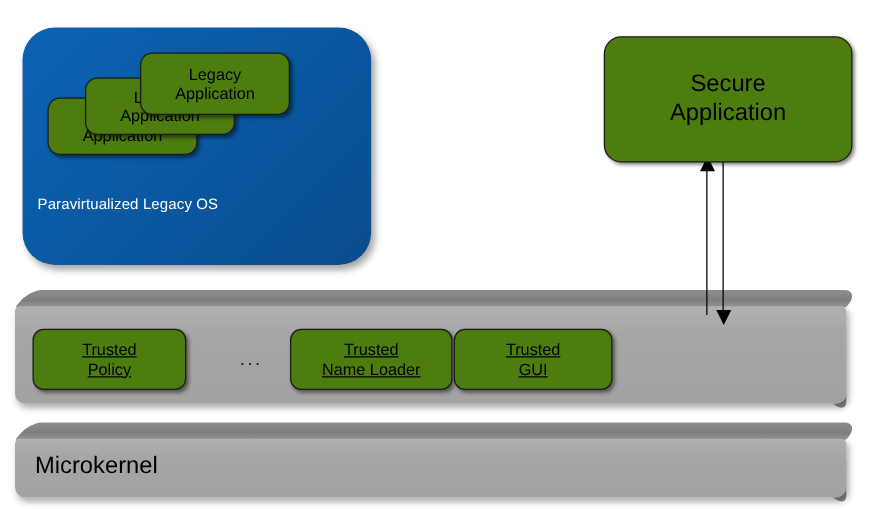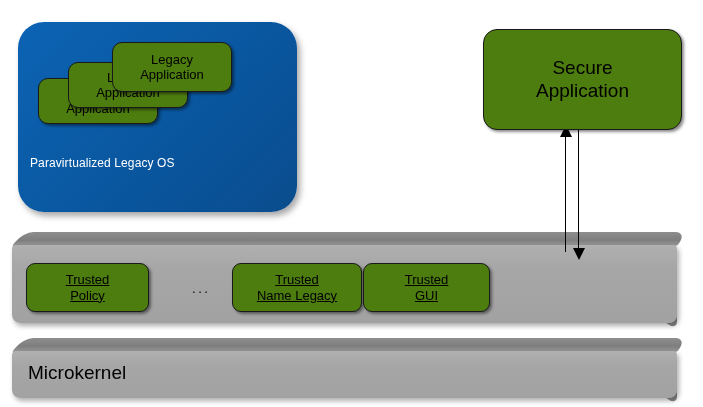--- a/index.html
+++ b/index.html
@@ -237,21 +237,21 @@
       <span class="lbl">Trusted</span>
       <span class="lbl">Policy</span>
     </div>
   </div>
 
   <div class="ellipsis">...</div>
 
   <div class="appbox svc svc-nameserver">
     <div>
       <span class="lbl">Trusted</span>
-      <span class="lbl">Name Legacy</span>
+      <span class="lbl">Name Loader</span>
     </div>
   </div>
 
   <div class="appbox svc svc-gui">
     <div>
       <span class="lbl">Trusted</span>
       <span class="lbl">GUI</span>
     </div>
   </div>
 

